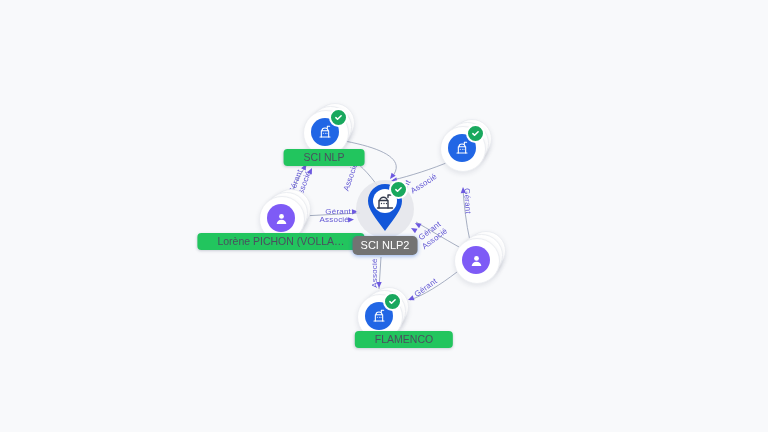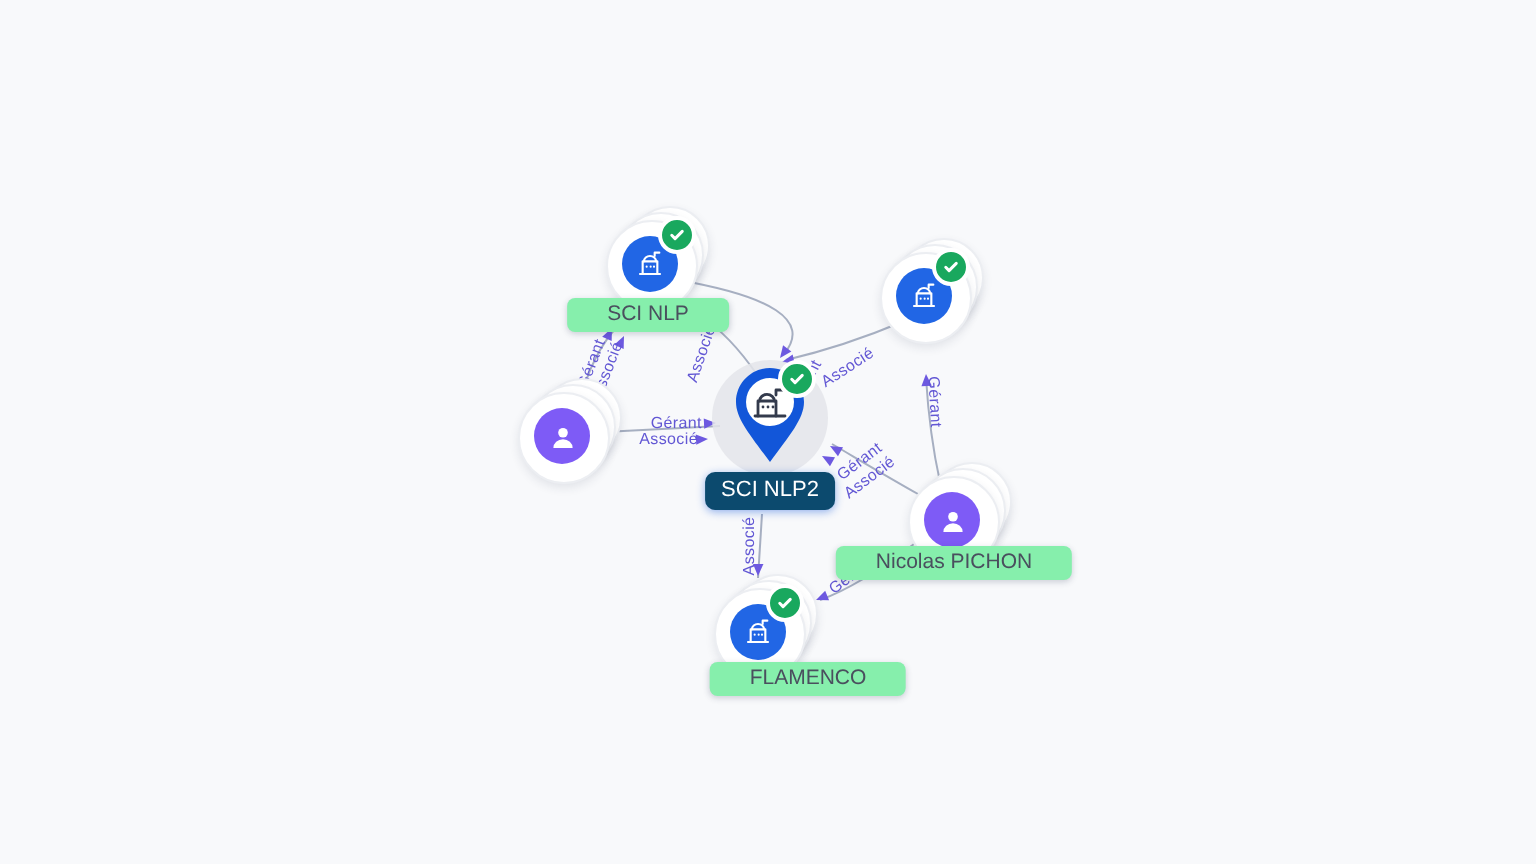--- a/index.html
+++ b/index.html
@@ -17,24 +17,24 @@
         box-shadow:0 2px 5px rgba(40,50,80,.10);}
   .c3{width:38px;height:38px;left:12px;top:-7px;}
   .c2{width:41px;height:41px;left:6px;top:-4px;}
   .c1{width:44px;height:44px;left:0;top:0;}
   .bubble{position:absolute;left:8px;top:8px;width:28px;height:28px;border-radius:50%;
           display:flex;align-items:center;justify-content:center;}
   .bubble.company{background:#2166e5;}
   .bubble.person{background:#7e5bf6;}
   .badge{position:absolute;left:26px;top:-2px;width:15px;height:15px;border-radius:50%;
          background:#19a85e;border:2px solid #fff;display:flex;align-items:center;justify-content:center;}
-  .nlabel{position:absolute;transform:translateX(-50%);background:#86efac;color:#4a4f5e;
+  .nlabel{position:absolute;transform:translateX(-50%);background:#22c55e;color:#4a4f5e;
           font-size:10.5px;line-height:15px;padding:1px 20px;border-radius:4px;white-space:nowrap;
           box-shadow:0 1px 3px rgba(40,50,80,.22);cursor:pointer;}
-  .nlabel.selected{background:#0c4a6e;color:#fff;font-size:11px;padding:2px 8px;border-radius:5px;
+  .nlabel.selected{background:#737373;color:#fff;font-size:11px;padding:2px 8px;border-radius:5px;
           box-shadow:0 1px 4px rgba(18,86,217,.45);}
   
   .pin-wrap{position:absolute;left:356px;top:180px;width:58px;height:64px;cursor:pointer;}
   .halo{position:absolute;left:0;top:0;width:58px;height:58px;border-radius:50%;background:#e4e5ea;opacity:.85;}
   .pin-svg{position:absolute;left:7px;top:2px;}
   .pin-badge{position:absolute;left:33px;top:0px;}
 </style>
 </head>
 <body>
 
@@ -128,20 +128,21 @@
     <span class="card c3"></span>
     <span class="card c2"></span>
     <span class="card c1"></span>
     <span class="bubble person">
       <svg width="17" height="17" viewBox="0 0 24 24">
           <circle cx="12" cy="9" r="3.4" fill="#fff"></circle>
           <path d="M5.2 19.8a6.8 6.2 0 0 1 13.6 0z" fill="#fff"></path>
         </svg>
     </span>
   </div>
+  <div class="nlabel" style="left:281px;top:233px;">Lorène PICHON (VOLLA…</div>
 
   <div class="pin-wrap">
     <span class="halo"></span>
     <svg class="pin-svg" width="44" height="52" viewBox="0 0 44 52">
       <path d="M22 2 C12.6 2 5 9.6 5 19 C5 27.5 12.5 36 22 49 C31.5 36 39 27.5 39 19 C39 9.6 31.4 2 22 2 Z" fill="#1256d9"></path>
       <circle cx="22" cy="19" r="12" fill="#fff"></circle>
       <g fill="none" stroke="#333a4c" stroke-width="1.4" stroke-linecap="round" stroke-linejoin="round" transform="translate(13.5,11)">
         <path d="M1 15h15"></path>
           <path d="M2.5 15V7.5h9V15"></path>
           <path d="M3.3 7.5a3.6 3.2 0 0 1 7.4 0"></path>
@@ -163,21 +164,20 @@
     <span class="card c3"></span>
     <span class="card c2"></span>
     <span class="card c1"></span>
     <span class="bubble person">
       <svg width="17" height="17" viewBox="0 0 24 24">
           <circle cx="12" cy="9" r="3.4" fill="#fff"></circle>
           <path d="M5.2 19.8a6.8 6.2 0 0 1 13.6 0z" fill="#fff"></path>
         </svg>
     </span>
   </div>
-  <div class="nlabel" style="left:477px;top:273px;">Nicolas PICHON</div>
 
   <div class="node" style="left:357px;top:294px;">
     <span class="card c3"></span>
     <span class="card c2"></span>
     <span class="card c1"></span>
     <span class="bubble company">
       <svg width="16" height="16" viewBox="0 0 24 24" fill="none" stroke="#fff" stroke-width="1.6" stroke-linecap="round" stroke-linejoin="round">
         <path d="M4.5 19.5h15"></path>
           <path d="M6.5 19.5V10h11v9.5"></path>
           <path d="M7.5 10a4.5 4 0 0 1 9 0"></path>

